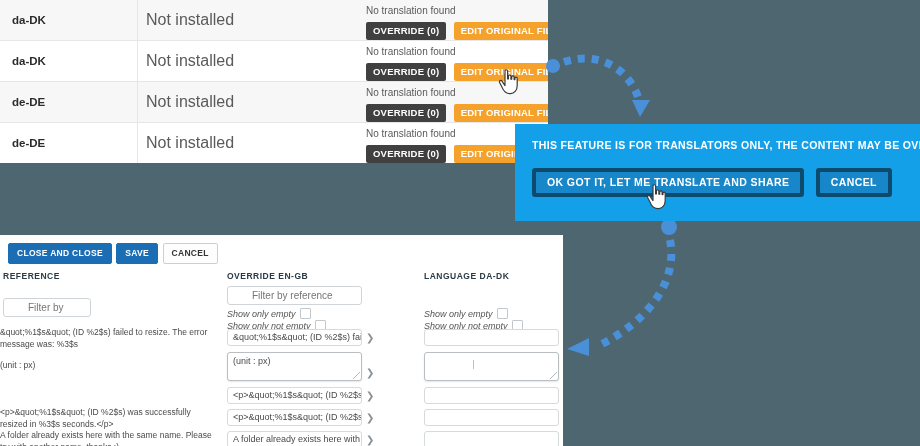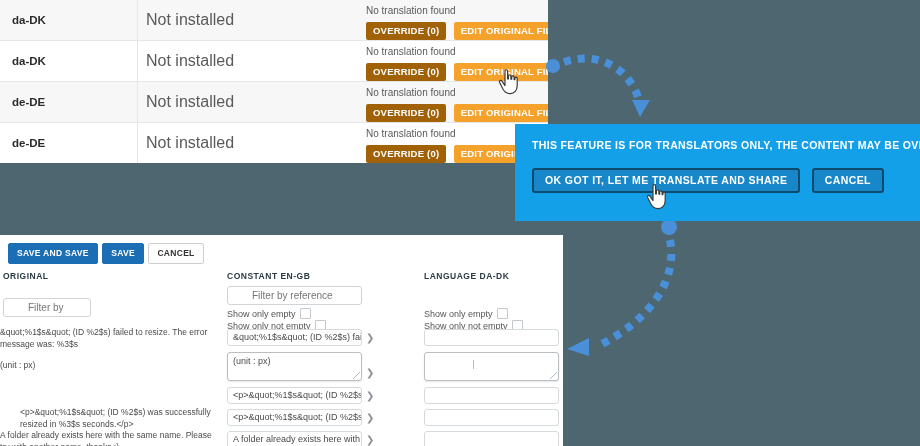--- a/index.html
+++ b/index.html
@@ -37,36 +37,36 @@
     flex:1 1 auto;position:relative;padding-top:2px;box-sizing:border-box;
   }
   .no-trans{font-size:10px;color:#5a5a5a;line-height:13px;padding-top:2px;}
   .btnrow{margin-top:3px;white-space:nowrap;}
   .btn{
     display:inline-block;border:0;border-radius:2px;cursor:pointer;
     font-size:9.5px;font-weight:bold;letter-spacing:.2px;
     color:#fff;padding:4px 7px 4px 7px;line-height:10px;
     font-family:"Liberation Sans", sans-serif;
   }
-  .btn-override{background:#a16207;}
+  .btn-override{background:#404040;}
   .btn-edit{background:#f5a22d;margin-left:3px;}
 
   
   .callout{
     position:absolute;left:515px;top:124px;width:405px;height:97px;
     background:#14a0e8;color:#fff;z-index:40;
   }
   .callout-title{
     position:absolute;left:17px;top:15px;right:4px;
     font-size:10.5px;font-weight:bold;letter-spacing:.35px;
     white-space:nowrap;
   }
   .callout-btns{position:absolute;left:17px;top:44px;}
   .cbtn{
-    display:inline-block;background:#1787c9;border:2px solid #0c4a6e;
+    display:inline-block;background:#1787c9;border:4px solid #0c4a6e;
     border-radius:3px;color:#fff;font-size:10.5px;font-weight:bold;
     letter-spacing:.4px;padding:5px 11px;cursor:pointer;line-height:11px;
     font-family:"Liberation Sans", sans-serif;
   }
   .cbtn.second{margin-left:7px;}
 
   
   .editor{
     position:absolute;left:0;top:235px;width:563px;height:211px;
     background:#ffffff;overflow:hidden;
@@ -89,21 +89,21 @@
 
   .filter-input{
     position:absolute;box-sizing:border-box;height:19px;
     border:1px solid #cfd4d8;border-radius:3px;background:#fff;
     font-size:10px;color:#8d959b;padding:0 24px;line-height:17px;
     font-family:"Liberation Sans", sans-serif;
     outline:none;
   }
   .chk-line{
     position:absolute;font-size:9px;color:#555;white-space:nowrap;
-    display:flex;align-items:center;gap:4px;
+    display:flex;align-items:center;gap:4px;font-style:italic;
   }
   .chkbox{
     display:inline-block;width:9px;height:9px;border:1px solid #c3c8cc;
     background:#fff;border-radius:1px;
   }
 
   .const-text{
     position:absolute;font-size:8.5px;color:#4a4a4a;line-height:11.5px;
     left:0px;width:218px;
   }
@@ -214,27 +214,27 @@
     <div class="callout-title">THIS FEATURE IS FOR TRANSLATORS ONLY, THE CONTENT MAY BE OVERWRITTEN</div>
     <div class="callout-btns">
       <span class="cbtn">OK GOT IT, LET ME TRANSLATE AND SHARE</span>
       <span class="cbtn second">CANCEL</span>
     </div>
   </div>
 
   <div class="editor">
 
     <div class="toolbar">
-      <span class="tbtn tbtn-primary">SAVE AND SAVE</span>
+      <span class="tbtn tbtn-primary">CLOSE AND CLOSE</span>
       <span class="tbtn tbtn-primary">SAVE</span>
       <span class="tbtn tbtn-default">CANCEL</span>
     </div>
 
-    <div class="col-head col-c" style="left:3px;">ORIGINAL</div>
-    <div class="col-head col-r">CONSTANT EN-GB</div>
+    <div class="col-head col-c" style="left:3px;">REFERENCE</div>
+    <div class="col-head col-r">OVERRIDE EN-GB</div>
     <div class="col-head col-l">LANGUAGE DA-DK</div>
 
     <input class="filter-input" style="left: 3px; top: 63px; width: 88px;" value="" placeholder="Filter by constant">
 
     <input class="filter-input" style="left: 227px; top: 51px; width: 135px;" value="" placeholder="Filter by reference">
     <div class="chk-line" style="left:227px;top:73px;">
       <span>Show only empty</span>
       <span class="chkbox"></span>
     </div>
     <div class="chk-line" style="left:227px;top:85px;">
@@ -265,21 +265,21 @@
     <div class="ta" style="left:424px;top:117px;width:135px;height:29px;">
       <span></span>
       <span class="caret" style="left:48px;top:7px;"></span>
       <span class="grip"></span>
     </div>
 
     <div class="field" style="left:227px;top:152px;width:135px;">&lt;p&gt;&amp;quot;%1$s&amp;quot; (ID %2$s) fail</div>
     <div class="chev" style="left:366px;top:156px;">❯</div>
     <div class="field" style="left:424px;top:152px;width:135px;"></div>
 
-    <div class="const-text" style="top:172px;padding-left:20px;">&lt;p&gt;&amp;quot;%1$s&amp;quot; (ID %2$s) was successfully resized in %3$s seconds.&lt;/p&gt;</div>
+    <div class="const-text" style="top:172px;">&lt;p&gt;&amp;quot;%1$s&amp;quot; (ID %2$s) was successfully resized in %3$s seconds.&lt;/p&gt;</div>
     <div class="field" style="left:227px;top:174px;width:135px;">&lt;p&gt;&amp;quot;%1$s&amp;quot; (ID %2$s) was</div>
     <div class="chev" style="left:366px;top:178px;">❯</div>
     <div class="field" style="left:424px;top:174px;width:135px;"></div>
 
     <div class="const-text" style="top:195px;">A folder already exists here with the same name. Please try with another name, thanks :)</div>
     <div class="field" style="left:227px;top:196px;width:135px;">A folder already exists here with the</div>
     <div class="chev" style="left:366px;top:200px;">❯</div>
     <div class="field" style="left:424px;top:196px;width:135px;"></div>
 
   </div>

